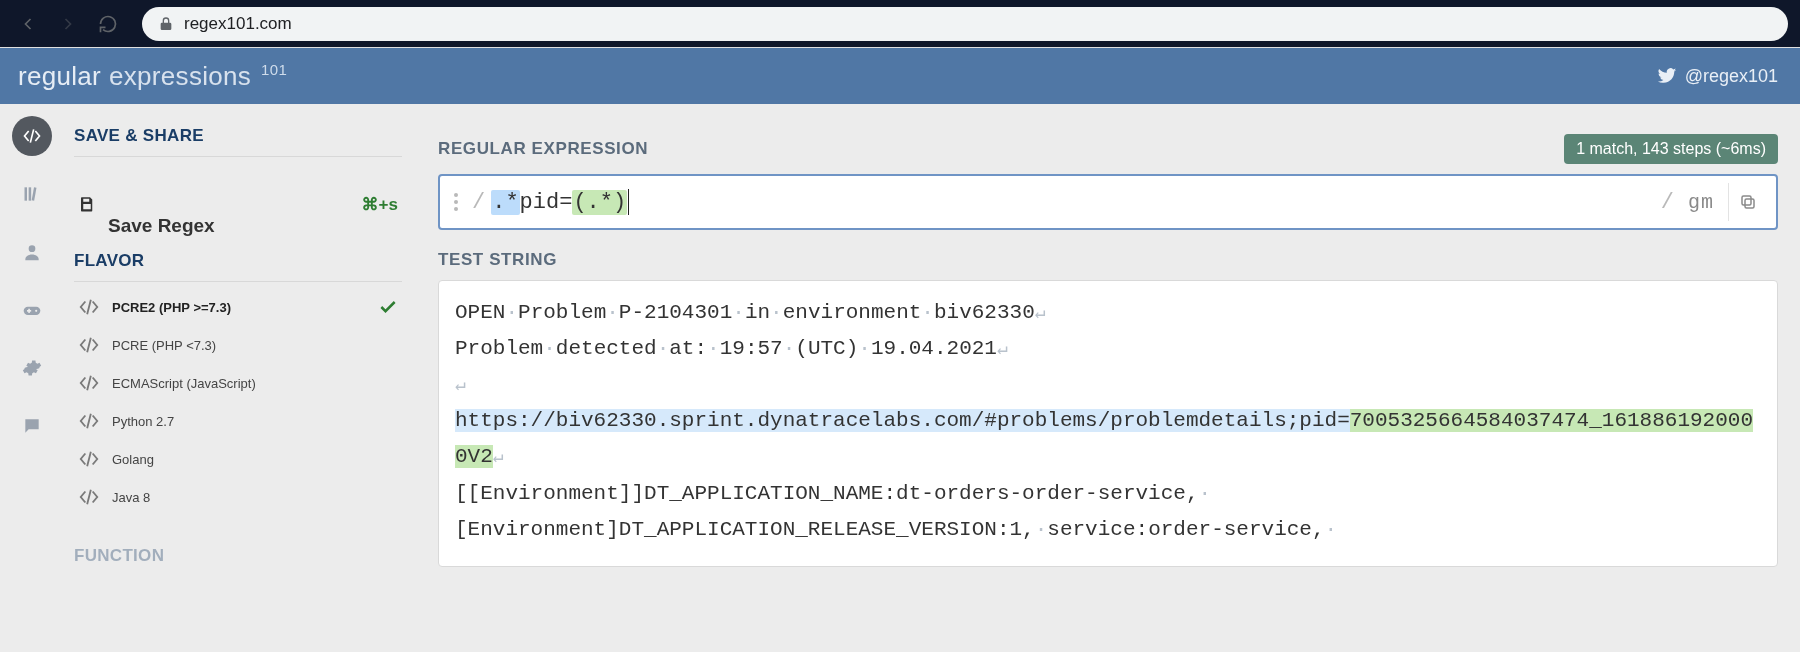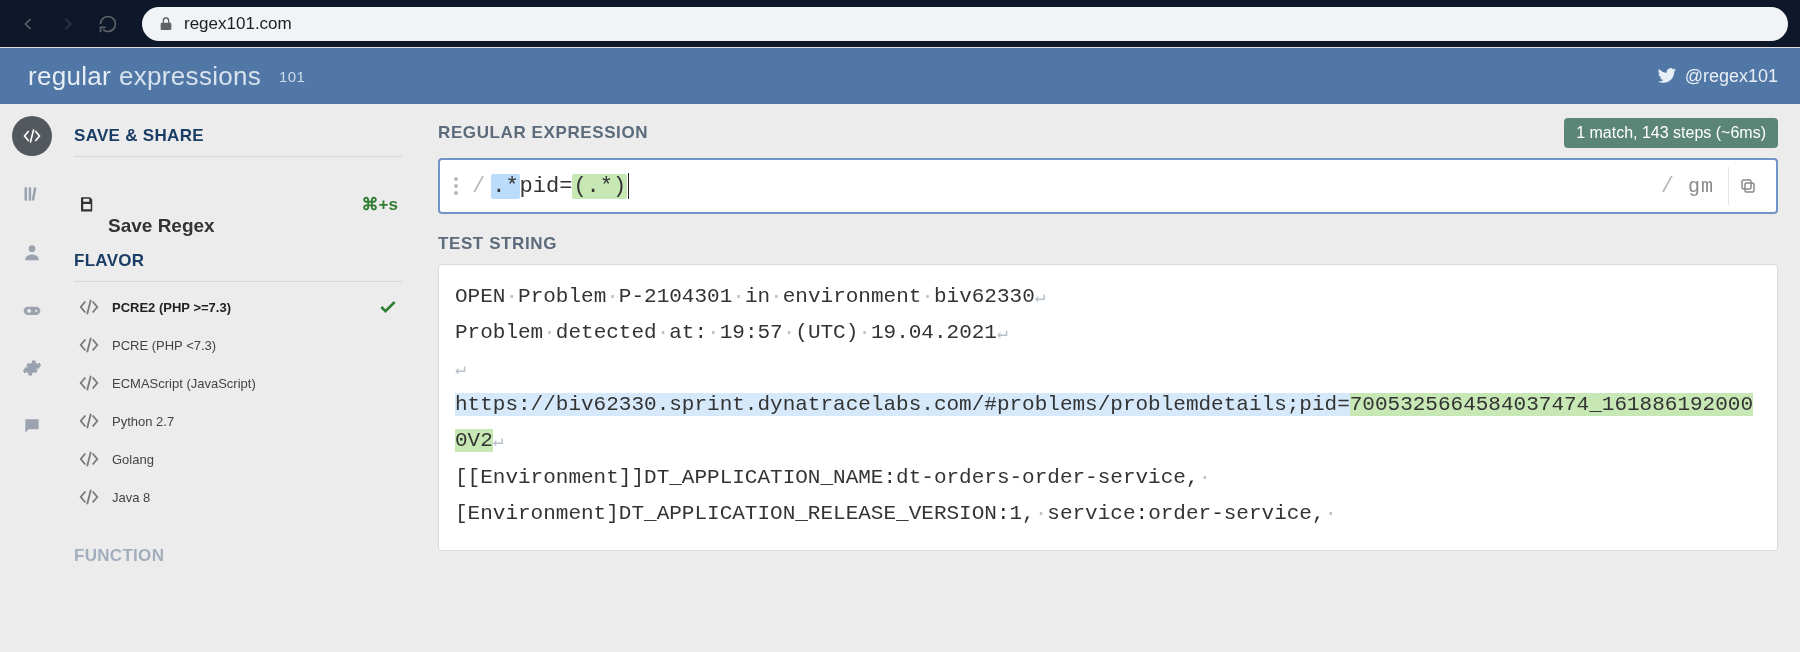--- a/index.html
+++ b/index.html
@@ -7,24 +7,24 @@
 
   
   .browser-bar { height: 48px; display: flex; align-items: center; padding: 0 12px; gap: 8px; background: #0f172a; border-bottom: 1px solid #e0e0e0; }
   .nav-btn { width: 32px; height: 32px; display: flex; align-items: center; justify-content: center; border-radius: 50%; color: #5f6368; cursor: pointer; }
   .nav-btn svg { width: 20px; height: 20px; }
   .address-bar { flex: 1; height: 34px; background: #f1f3f4; border-radius: 17px; display: flex; align-items: center; padding: 0 16px; gap: 10px; color: #202124; font-size: 17px; margin-left: 10px; }
   .address-bar .lock { width: 16px; height: 16px; color: #5f6368; }
 
   
   .site-header { height: 56px; background: #5077a5; display: flex; align-items: center; justify-content: space-between; padding: 0 22px 0 0; color: #e9eff6; }
-  .brand { font-size: 26px; font-weight: 300; letter-spacing: 0.3px; display: flex; align-items: center; gap: 8px; padding-left: 28px; }
+  .brand { font-size: 26px; font-weight: 300; letter-spacing: 0.3px; display: flex; align-items: flex-start; gap: 8px; padding-left: 18px; }
   .brand .b1 { font-weight: 400; color: #e6edf5; }
   .brand .b2 { font-weight: 300; color: #d8e2ee; }
-  .brand .b3 { font-size: 15px; color: #cfdceb; margin-left: 10px; }
+  .brand .b3 { font-size: 15px; color: #cfdceb; margin-left: 2px; }
   .twitter { display: flex; align-items: center; gap: 8px; color: #e9eff6; font-size: 18px; }
   .twitter svg { width: 20px; height: 20px; fill: #e9eff6; }
 
   
   .main { display: flex; height: calc(652px - 48px - 56px); background: #ececec; }
 
   
   .rail { width: 64px; background: #ececec; display: flex; flex-direction: column; align-items: center; padding-top: 12px; gap: 18px; }
   .rail-btn { width: 40px; height: 40px; border-radius: 50%; display: flex; align-items: center; justify-content: center; color: #9aa3af; }
   .rail-btn.active { background: #53585f; color: #fff; }
@@ -40,21 +40,21 @@
   .sb-row.strong .label { font-weight: 700; margin-top: 44px; }
   .sb-row .shortcut { color: #2e7d32; font-size: 17px; font-weight: 600; }
   .flavor-list { margin-top: 6px; }
   .flavor-item { display: flex; align-items: center; gap: 12px; padding: 8px 4px; font-size: 13px; color: #444; cursor: pointer; }
   .flavor-item.selected .fl-label { font-weight: 700; color: #222; }
   .flavor-item .code-icon { width: 22px; height: 22px; color: #7a7a7a; }
   .flavor-item .check { margin-left: auto; color: #2e7d32; width: 20px; height: 20px; }
   .sb-section-title.cut { opacity: 0.35; margin-top: 30px; }
 
   
-  .content { flex: 1; background: #ececec; padding: 14px 22px 0 14px; display: flex; flex-direction: column; gap: 10px; }
+  .content { flex: 1; background: #ececec; padding: 14px 22px 0 14px; display: flex; flex-direction: column; gap: 10px; margin-top: 16px; }
   .panel-title-row { display: flex; align-items: center; justify-content: space-between; }
   .panel-title { color: #5b6b7c; font-size: 17px; font-weight: 700; letter-spacing: 0.6px; }
   .badge { background: #5b8576; color: #fff; font-size: 16px; padding: 6px 12px; border-radius: 4px; }
 
   .regex-box { background: #fff; border: 2px solid #6f94c5; border-radius: 4px; height: 56px; display: flex; align-items: center; padding: 0 10px 0 14px; font-family: "SFMono-Regular", Consolas, "Liberation Mono", Menlo, monospace; font-size: 22px; color: #333; }
   .regex-left { display: flex; align-items: center; gap: 10px; color: #b9b9b9; }
   .dots { display: flex; flex-direction: column; gap: 3px; margin-right: 4px; }
   .dots span { width: 4px; height: 4px; background: #b9b9b9; border-radius: 50%; }
   .delim { color: #b9b9b9; }
   .regex-body { margin-left: 6px; display: flex; align-items: center; }

